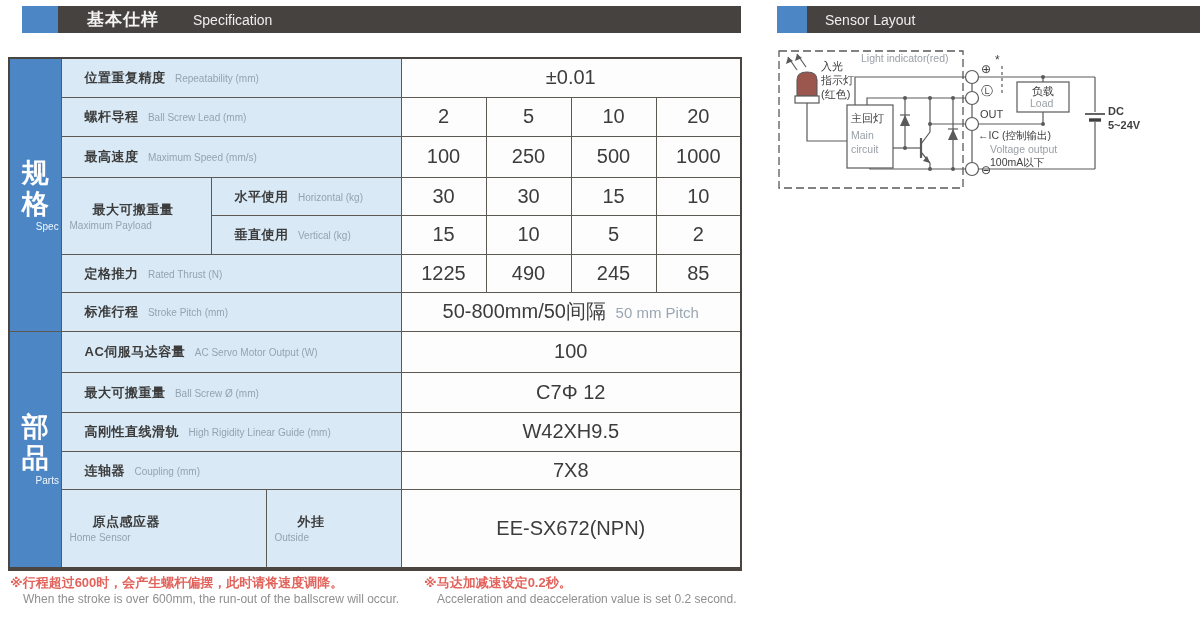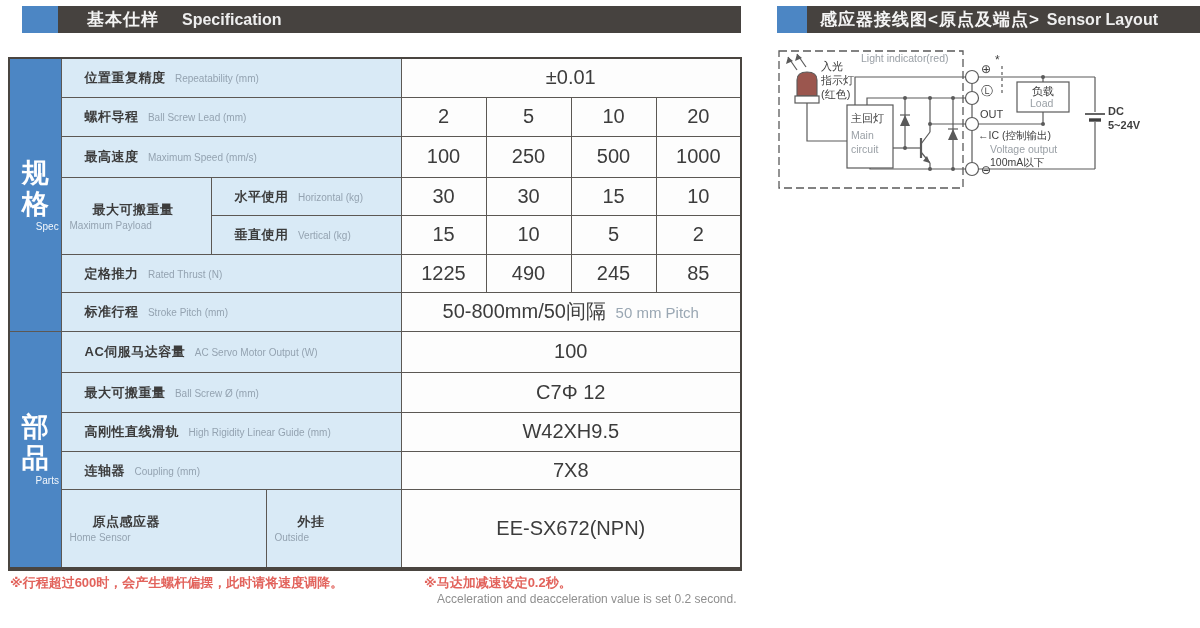--- a/index.html
+++ b/index.html
@@ -6,21 +6,21 @@
   body{font-family:"Liberation Sans","DejaVu Sans",sans-serif;}
   .page{position:relative;width:1200px;height:628px;background:#ffffff;overflow:hidden;}
 
   
   .hdr{position:absolute;top:6px;height:27px;background:#46423f;display:flex;align-items:center;}
   .hdr-left{left:22px;width:719px;gap:16px;}
   .hdr-right{left:777px;width:423px;}
   .hdr-sq{width:36px;height:27px;background:#4c86c4;flex:0 0 auto;}
   .hdr-right .hdr-sq{width:30px;}
   .hdr-zh{color:#f4f4f4;font-size:17px;font-weight:bold;margin-left:13px;letter-spacing:1px;white-space:nowrap;}
-  .hdr-en{color:#eeeeee;font-size:16px;font-weight:bold;margin-left:7px;white-space:nowrap;}
+  .hdr-en{color:#eeeeee;font-size:14px;font-weight:normal;margin-left:18px;white-space:nowrap;}
 
   
   table.spec{position:absolute;left:8px;top:57px;width:732px;border-collapse:collapse;table-layout:fixed;
              border:2px solid #4a4540;border-bottom:4px solid #4a4540;}
   table.spec td{border:1px solid #5c5854;overflow:hidden;padding:0;}
   .h39{height:39px}.h41{height:41px}.h38{height:38px}.h40{height:40px}.h80{height:80px}
   td.side{background:#4c86c4;color:#fff;text-align:center;vertical-align:middle;}
   .side-zh{font-size:27px;font-weight:bold;line-height:31px;width:29px;margin:0 auto;word-break:break-all;letter-spacing:0;font-family:Liberation Serif, serif;}
   .side-en{font-size:10px;margin-top:1px;color:#f2f7fc;padding-left:24px;}
   td.lab,td.sub{background:#d9eaf6;padding-left:12px;vertical-align:middle;}
@@ -54,21 +54,20 @@
 <div class="page">
 
   <div class="hdr hdr-left">
     <span class="hdr-sq"></span>
     <span class="hdr-zh">基本仕样</span>
     <span class="hdr-en">Specification</span>
   </div>
 
   <div class="hdr hdr-right">
     <span class="hdr-sq"></span>
-    <span class="hdr-zh">感应器接线图&lt;原点及端点&gt;</span>
     <span class="hdr-en">Sensor Layout</span>
   </div>
 
   <table class="spec">
     <colgroup>
       <col style="width:52px">
         <col style="width:150px">
         <col style="width:55px">
         <col style="width:135px">
       <col style="width:85px">
@@ -193,20 +192,21 @@
         <span class="lzh">外挂</span>
         <span class="len">Outside</span>
       </td>
       <td class="val" colspan="4">EE-SX672(NPN)</td>
     </tr>
   </tbody>
     </table>
 
   <div class="note note1">
     <div class="note-zh">※行程超过600时，会产生螺杆偏摆，此时请将速度调降。</div>
+    <div class="note-en">When the stroke is over 600mm, the run-out of the ballscrew will occur.</div>
   </div>
   <div class="note note2">
     <div class="note-zh">※马达加减速设定0.2秒。</div>
     <div class="note-en">Acceleration and deacceleration value is set 0.2 second.</div>
   </div>
 
   <svg class="diagram" viewBox="0 0 420 175">
 
     <rect x="4" y="3" width="184" height="137" fill="none" stroke="#5a5a5a" stroke-width="1.3" stroke-dasharray="8 4"></rect>
 

